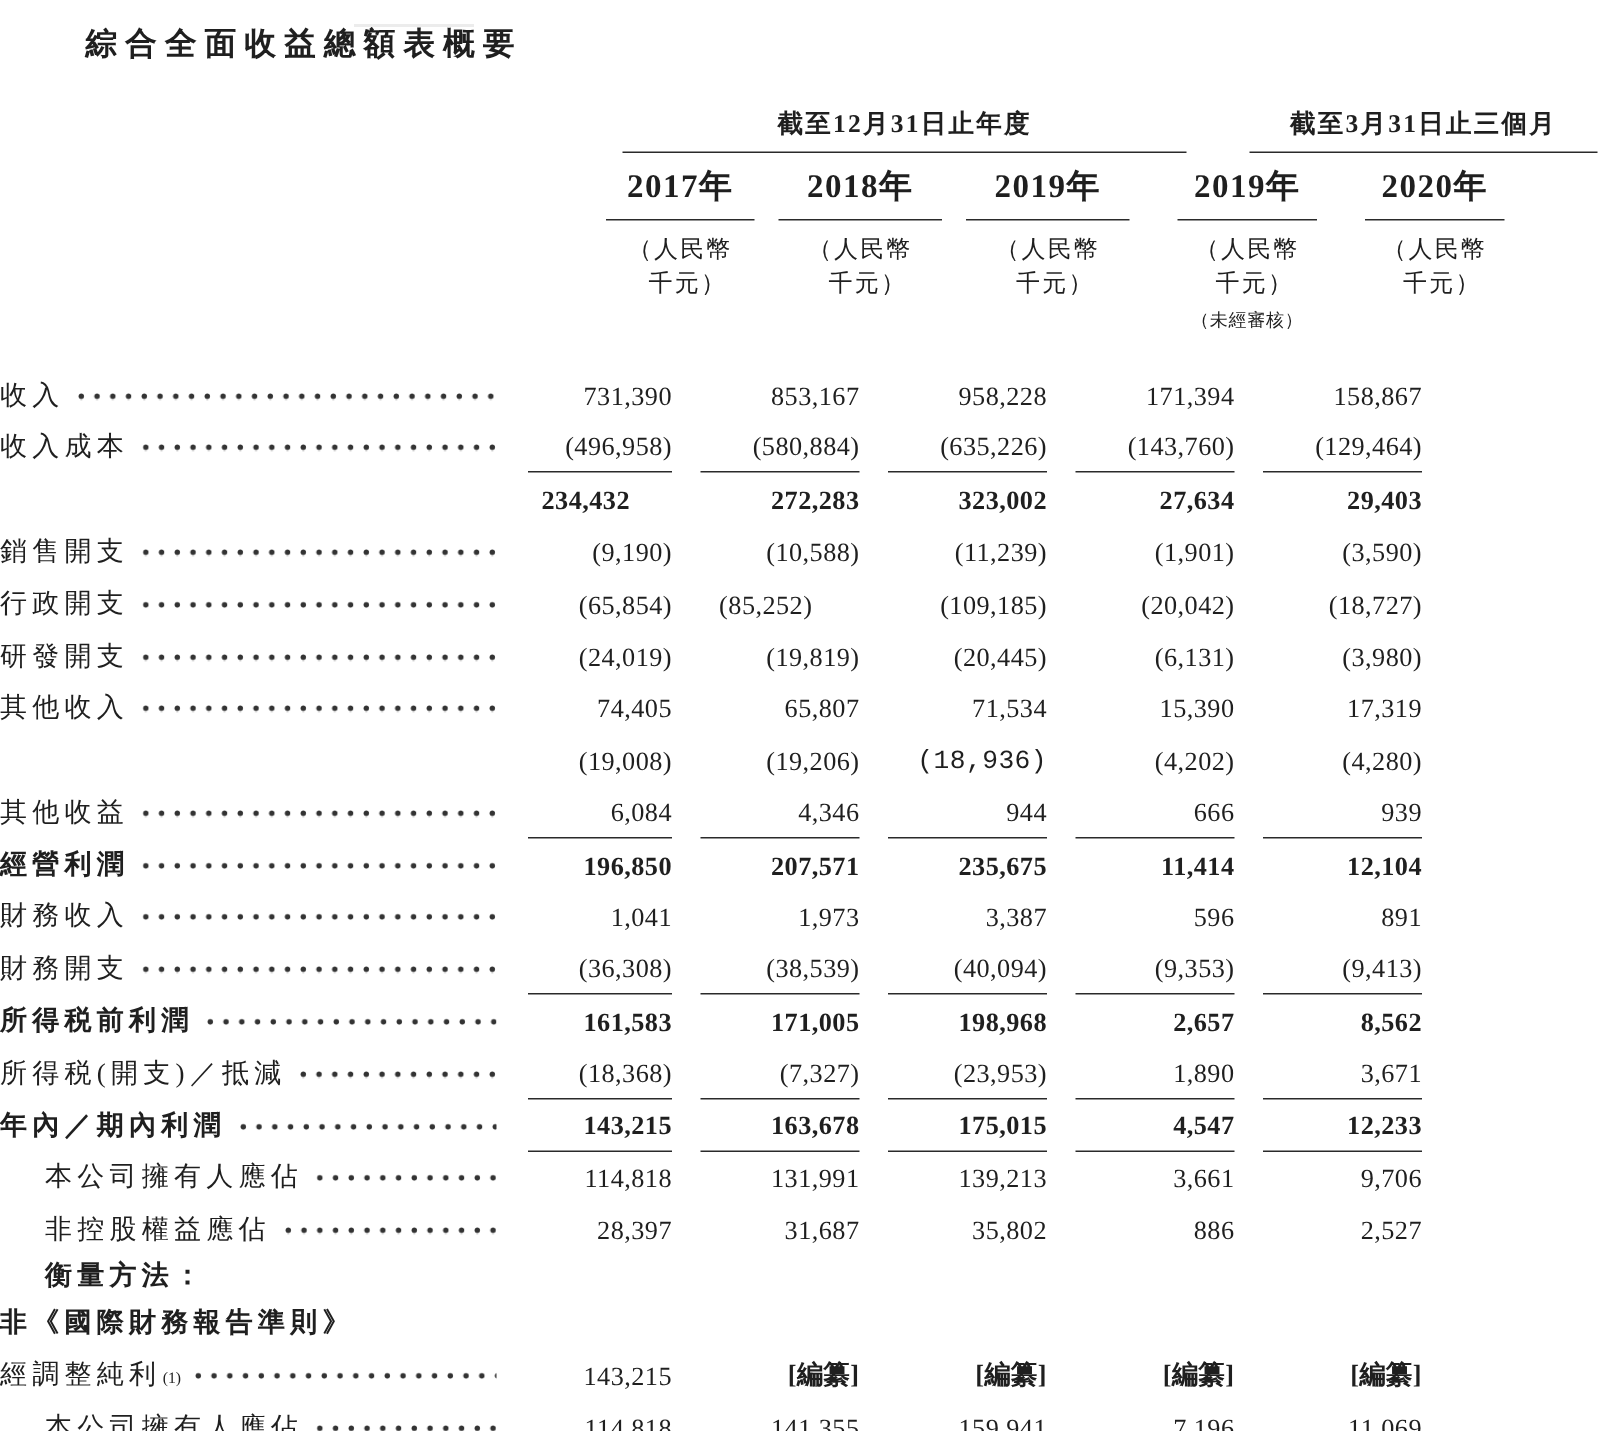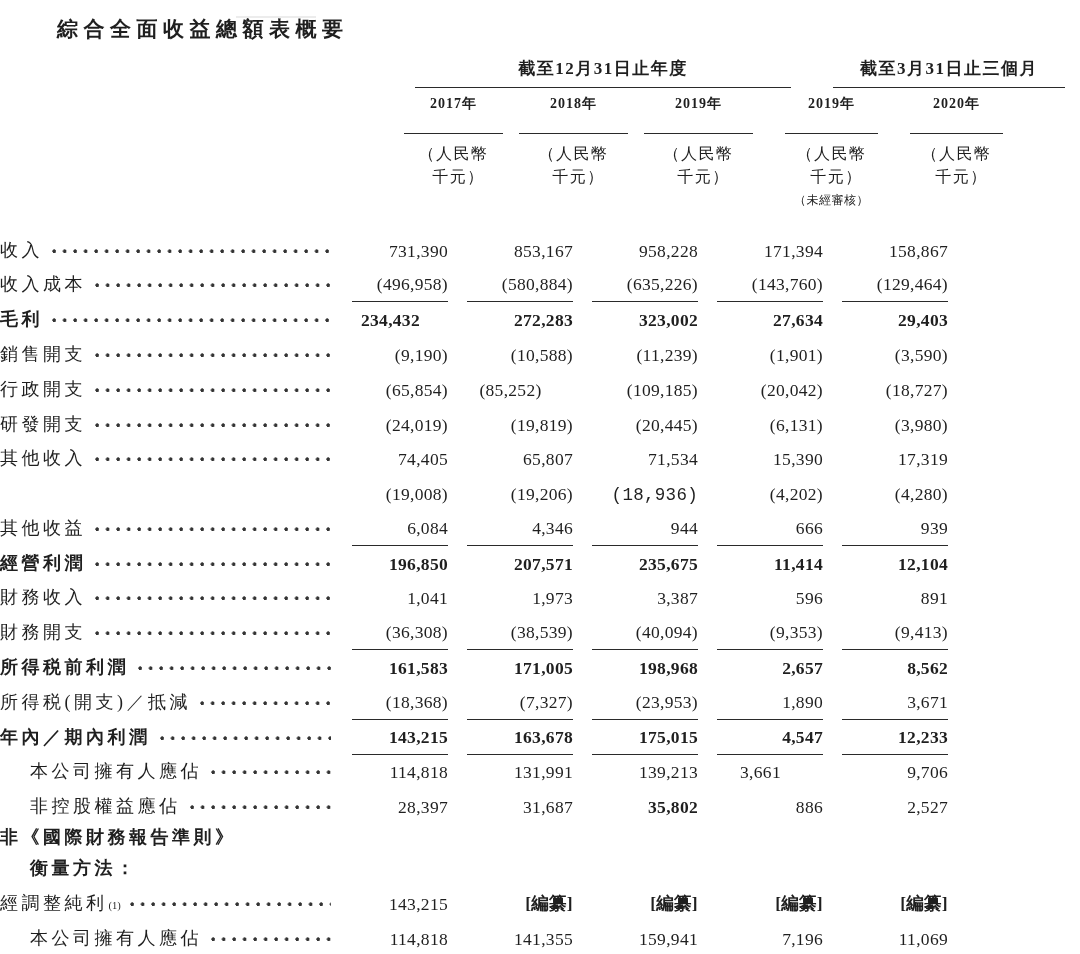--- a/index.html
+++ b/index.html
@@ -15,33 +15,33 @@
   .scan-artifact { position:absolute; left:236px; top:0; width:80px; height:2px; background:#ececec; }
 
   .title {
     margin:16px 0 0 57px; font-size:21px; font-weight:bold;
     letter-spacing:5.5px; line-height:1.25;
   }
 
   .grid { display:grid; grid-template-columns:var(--cols); padding-left:57px; }
 
   
-  .grp-row { margin-top:15px;gap:12px; }
+  .grp-row { margin-top:29px;gap:12px; }
   .g {
     text-align:center; font-weight:bold; font-size:17px; letter-spacing:1.5px;
     border-bottom:1.8px solid var(--rule); padding-bottom:7px; white-space:nowrap;
   }
   .g1 { grid-column:2/5; margin-left:13px; }
   .g2 { grid-column:5/7; margin-left:30px; }
 
   
   .yr {
     display:block; margin:7px 2px 0 14px; text-align:center;
-    border-bottom:1.8px solid var(--rule); padding-bottom:20px;
-    font-weight:bold; font-size:14px; letter-spacing:1px; white-space:nowrap;
+    border-bottom:1.8px solid var(--rule); padding-bottom:7px;
+    font-weight:bold; font-size:22px; letter-spacing:1px; white-space:nowrap;
   }
   .ycell.q .yr { margin-left:30px; }
 
   
   .ucell {
     margin:9px 2px 0 14px; text-align:center; font-size:16px;
     letter-spacing:1.5px; line-height:1.42; white-space:nowrap;
   }
   .ucell.q { margin-left:30px; }
   .u2 { padding-left:10px; }
@@ -137,24 +137,20 @@
           <span>收入成本</span>
           <span class="leader"></span>
         </div>
         <div class="vc ruled" style="grid-column: 2;">(496,958)</div>
         <div class="vc ruled" style="grid-column: 3;">(580,884)</div>
         <div class="vc ruled" style="grid-column: 4;">(635,226)</div>
         <div class="vc ruled" style="grid-column: 5; text-align: right;">(143,760)</div>
         <div class="vc ruled" style="grid-column: 6;">(129,464)</div>
       </div>
       <div class="row">
-        <div class="lc b">
-          <span>毛利</span>
-          <span class="leader"></span>
-        </div>
         <div class="vc b" style="grid-column: 2; text-align: center;">234,432</div>
         <div class="vc b" style="grid-column: 3;">272,283</div>
         <div class="vc b" style="grid-column: 4;">323,002</div>
         <div class="vc b" style="grid-column: 5;">27,634</div>
         <div class="vc b" style="grid-column: 6;">29,403</div>
       </div>
       <div class="row">
         <div class="lc">
           <span>銷售開支</span>
           <span class="leader"></span>
@@ -283,42 +279,42 @@
         <div class="vc ruled b" style="grid-column: 6;">12,233</div>
       </div>
       <div class="row">
         <div class="lc ind">
           <span>本公司擁有人應佔</span>
           <span class="leader"></span>
         </div>
         <div class="vc" style="grid-column: 2;">114,818</div>
         <div class="vc" style="grid-column: 3;">131,991</div>
         <div class="vc" style="grid-column: 4;">139,213</div>
-        <div class="vc" style="grid-column: 5; text-align: center;">3,661</div>
+        <div class="vc" style="grid-column: 5;">3,661</div>
         <div class="vc" style="grid-column: 6;">9,706</div>
       </div>
       <div class="row">
         <div class="lc ind">
           <span>非控股權益應佔</span>
           <span class="leader"></span>
         </div>
         <div class="vc" style="grid-column: 2;">28,397</div>
         <div class="vc" style="grid-column: 3;">31,687</div>
-        <div class="vc" style="grid-column: 4; font-weight: bold;">35,802</div>
+        <div class="vc" style="grid-column: 4;">35,802</div>
         <div class="vc" style="grid-column: 5;">886</div>
         <div class="vc" style="grid-column: 6;">2,527</div>
+      </div>
+      <div class="row compact">
+        <div class="lc ind b">
+          <span>衡量方法：</span>
+        </div>
       </div>
       <div class="row compact">
         <div class="lc b">
           <span>非《國際財務報告準則》</span>
-        </div>
-      </div>
-      <div class="row compact">
-        <div class="lc ind b">
-          <span>衡量方法：</span>
         </div>
       </div>
       <div class="row">
         <div class="lc">
           <span>經調整純利</span>
           <sup>(1)</sup>
           <span class="leader"></span>
         </div>
         <div class="vc" style="grid-column: 2;">143,215</div>
         <div class="vc b" style="grid-column: 3;">[編纂]</div>

